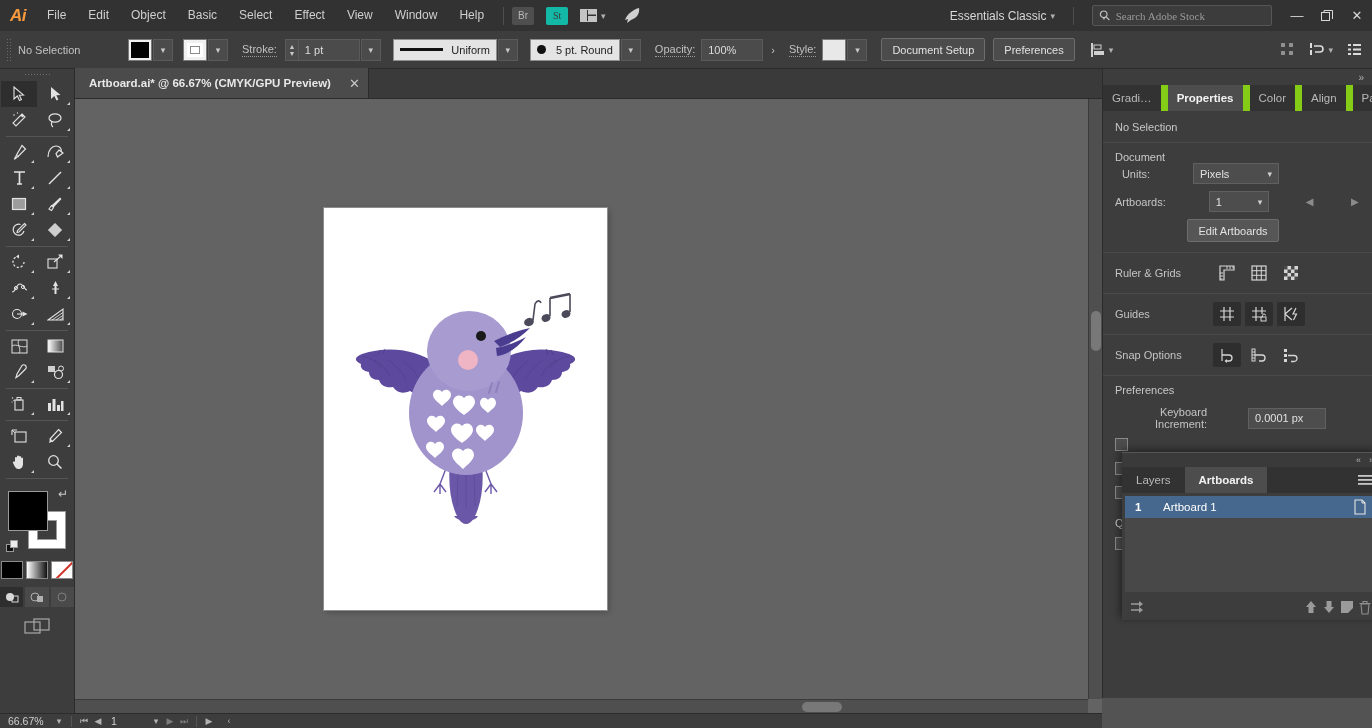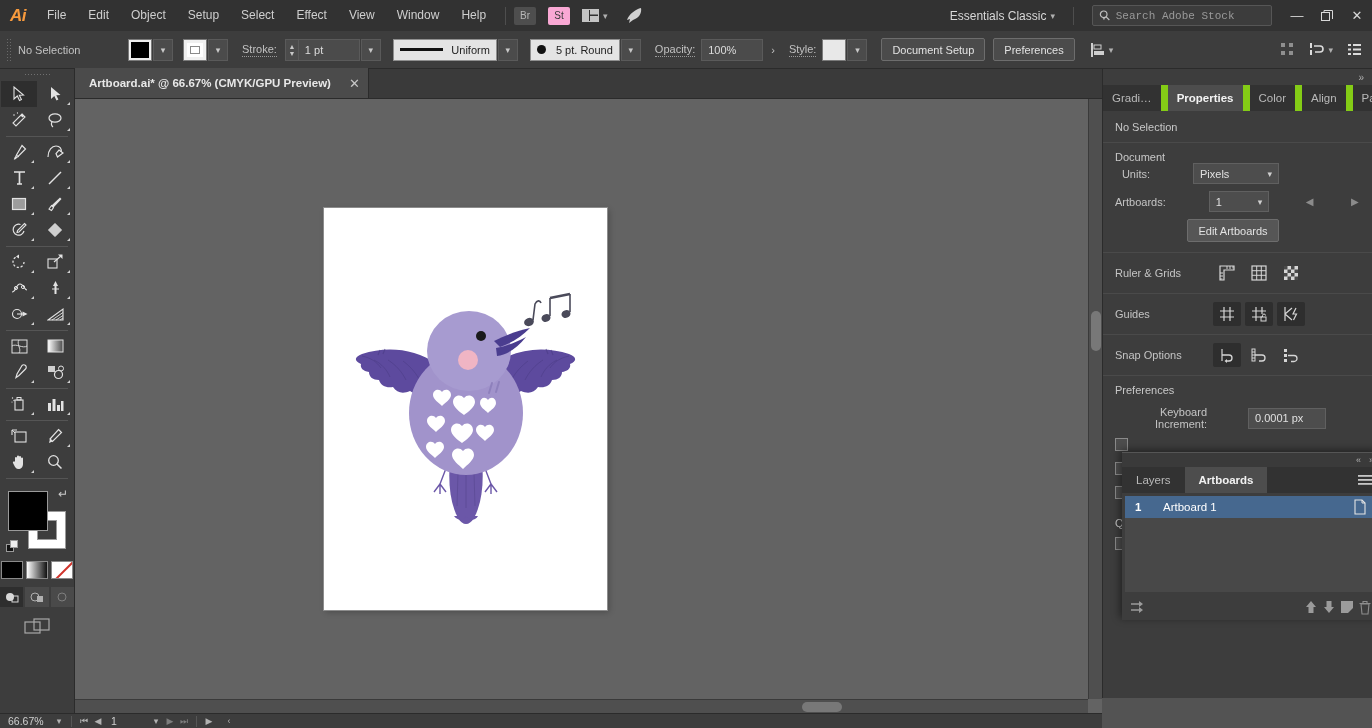--- a/index.html
+++ b/index.html
@@ -28,38 +28,38 @@
   .menu-item {
     padding: 0 11px; height: 31px; line-height: 31px; font-size: 12px; color: #cfcfcf;
     cursor: default; white-space: nowrap;
   }
   .mb-sep { width: 1px; height: 18px; background: #4e4e4e; margin: 0 8px; }
   .mb-badge {
     width: 22px; height: 18px; border-radius: 2px; background: #4e4e4e;
     display: flex; align-items: center; justify-content: center;
     font-size: 10px; color: #b8b8b8; margin-right: 12px;
   }
-  .mb-badge.light { background: #f9a8d4; color: #3a3a3a; }
+  .mb-badge.light { background: #14b8a6; color: #3a3a3a; font-family: Liberation Serif, serif; }
   .mb-icon { display: flex; align-items: center; margin-right: 4px; }
   .chev { font-size: 9px; color: #b0b0b0; margin-left: 4px; }
   .mb-right {
     margin-left: auto; display: flex; align-items: center; height: 31px;
   }
   .workspace-pick {
     font-size: 12px; color: #d8d8d8; display: flex; align-items: center;
     padding: 0 10px; white-space: nowrap;
   }
   .search-box {
     width: 180px; height: 21px; background: #3c3c3c; border: 1px solid #565656;
     border-radius: 2px; display: flex; align-items: center; padding: 0 6px;
     margin: 0 10px;
   }
   .search-box input {
     background: transparent; border: 0; outline: 0; color: #b5b5b5;
-    font-size: 11px; font-family: Liberation Mono, monospace; width: 100%;
+    font-size: 11px; font-family: Liberation Serif, serif; width: 100%;
     margin-left: 5px;
   }
   .search-box input::placeholder { color: #9a9a9a; }
   .wbtn {
     width: 30px; height: 31px; display: flex; align-items: center; justify-content: center;
     color: #d8d8d8; font-size: 13px;
   }
 
   
   .controlbar {
@@ -283,21 +283,21 @@
 </head>
 <body>
 
 <div class="app">
 
   <div class="menubar">
     <div class="ai-logo">Ai</div>
     <div class="menu-item">File</div>
     <div class="menu-item">Edit</div>
     <div class="menu-item">Object</div>
-    <div class="menu-item">Setup</div>
+    <div class="menu-item">Basic</div>
     <div class="menu-item">Select</div>
     <div class="menu-item">Effect</div>
     <div class="menu-item">View</div>
     <div class="menu-item">Window</div>
     <div class="menu-item">Help</div>
     <div class="mb-sep"></div>
     <div class="mb-badge">Br</div>
     <div class="mb-badge light">St</div>
     <div class="mb-icon">
       <svg width="17" height="13" viewBox="0 0 17 13">

